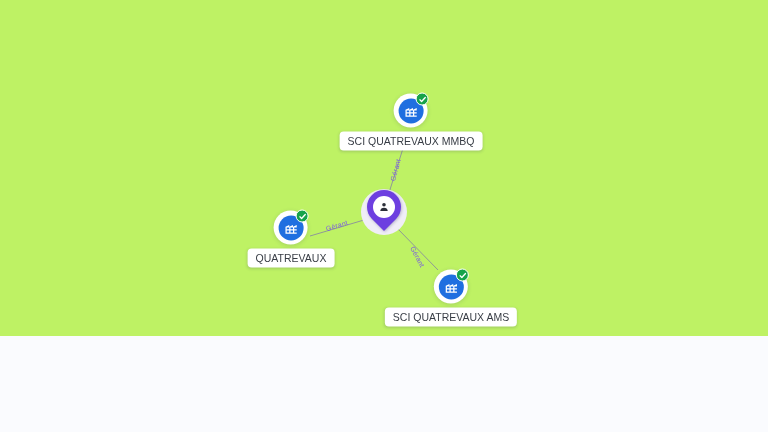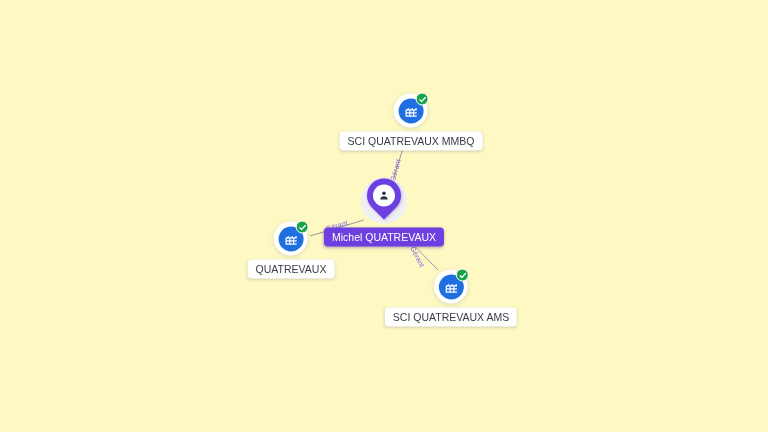--- a/index.html
+++ b/index.html
@@ -11,22 +11,22 @@
     height: 432px;
     overflow: hidden;
     background: #fafbfe;
     font-family: "Liberation Sans", sans-serif;
     -webkit-font-smoothing: antialiased;
   }
 
   #graph-canvas {
     position: relative;
     width: 768px;
-    height: 432px;
-    background: #fef9c3;
+    height: 336px;
+    background: #bef264;
   }
 
   #edge-layer {
     position: absolute;
     left: 0;
     top: 0;
     width: 768px;
     height: 432px;
     pointer-events: none;
   }
@@ -183,24 +183,23 @@
       <div class="pin">
         <div class="pin-body"></div>
         <div class="pin-inner">
           <svg width="12" height="12" viewBox="0 0 24 24" fill="#2b2f38">
             <circle cx="12" cy="7.5" r="3.6"></circle>
             <path d="M4.5 20c0-4.1 3.4-6.5 7.5-6.5s7.5 2.4 7.5 6.5H4.5z"></path>
           </svg>
         </div>
       </div>
     </div>
-    <div class="node-label primary">Michel QUATREVAUX</div>
-  </div>
-
-  <div class="node company-node" style="left:291px; top:250px;">
+  </div>
+
+  <div class="node company-node" style="left:291px; top:239px;">
     <div class="node-glyph-wrap">
       <div class="company-circle">
         <svg width="15" height="15" viewBox="0 0 24 24" fill="#ffffff">
           <path d="M3 21V10l6-3v3l6-3v3l6-3v14H3zm2-2h4v-3H5v3zm0-5h4v-3H5v3zm6 5h4v-3h-4v3zm0-5h4v-3h-4v3zm6 5h4v-3h-4v3zm0-5h4v-3h-4v3z"></path>
         </svg>
       </div>
       <div class="verified-badge">
         <svg width="8" height="8" viewBox="0 0 24 24" fill="none" stroke="#ffffff" stroke-width="4" stroke-linecap="round" stroke-linejoin="round">
           <polyline points="4,13 9,18 20,6"></polyline>
         </svg>

